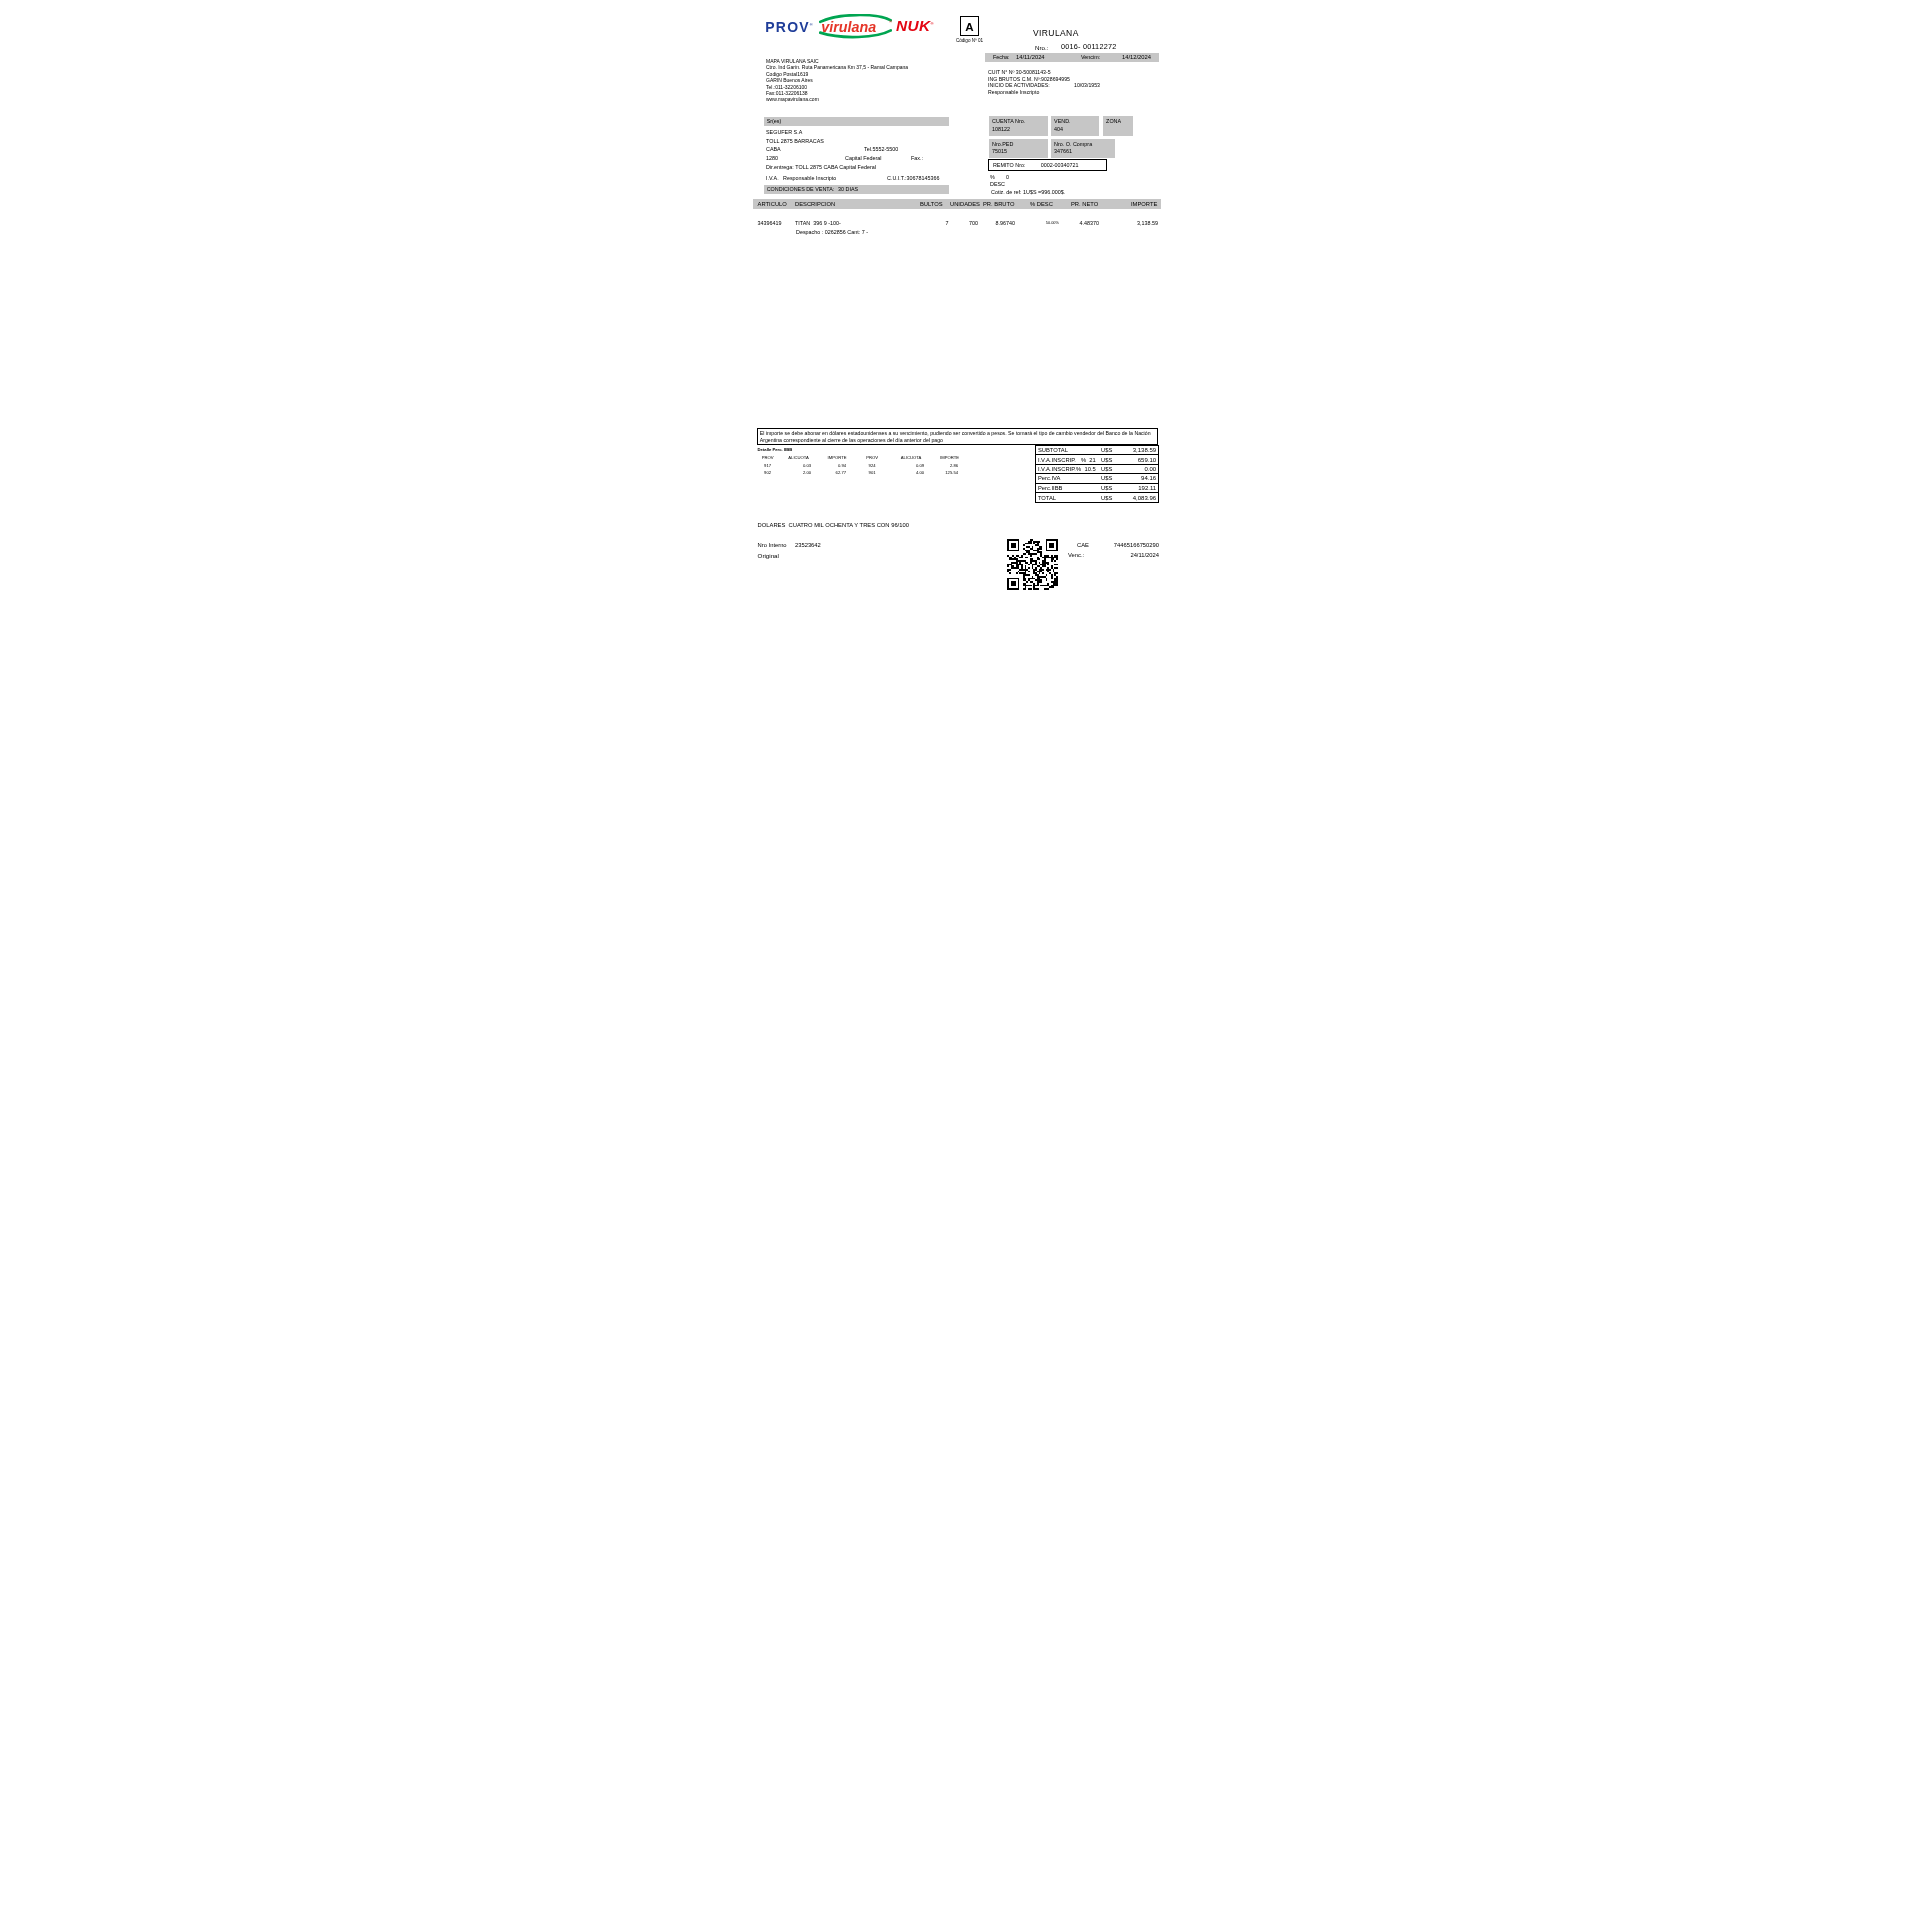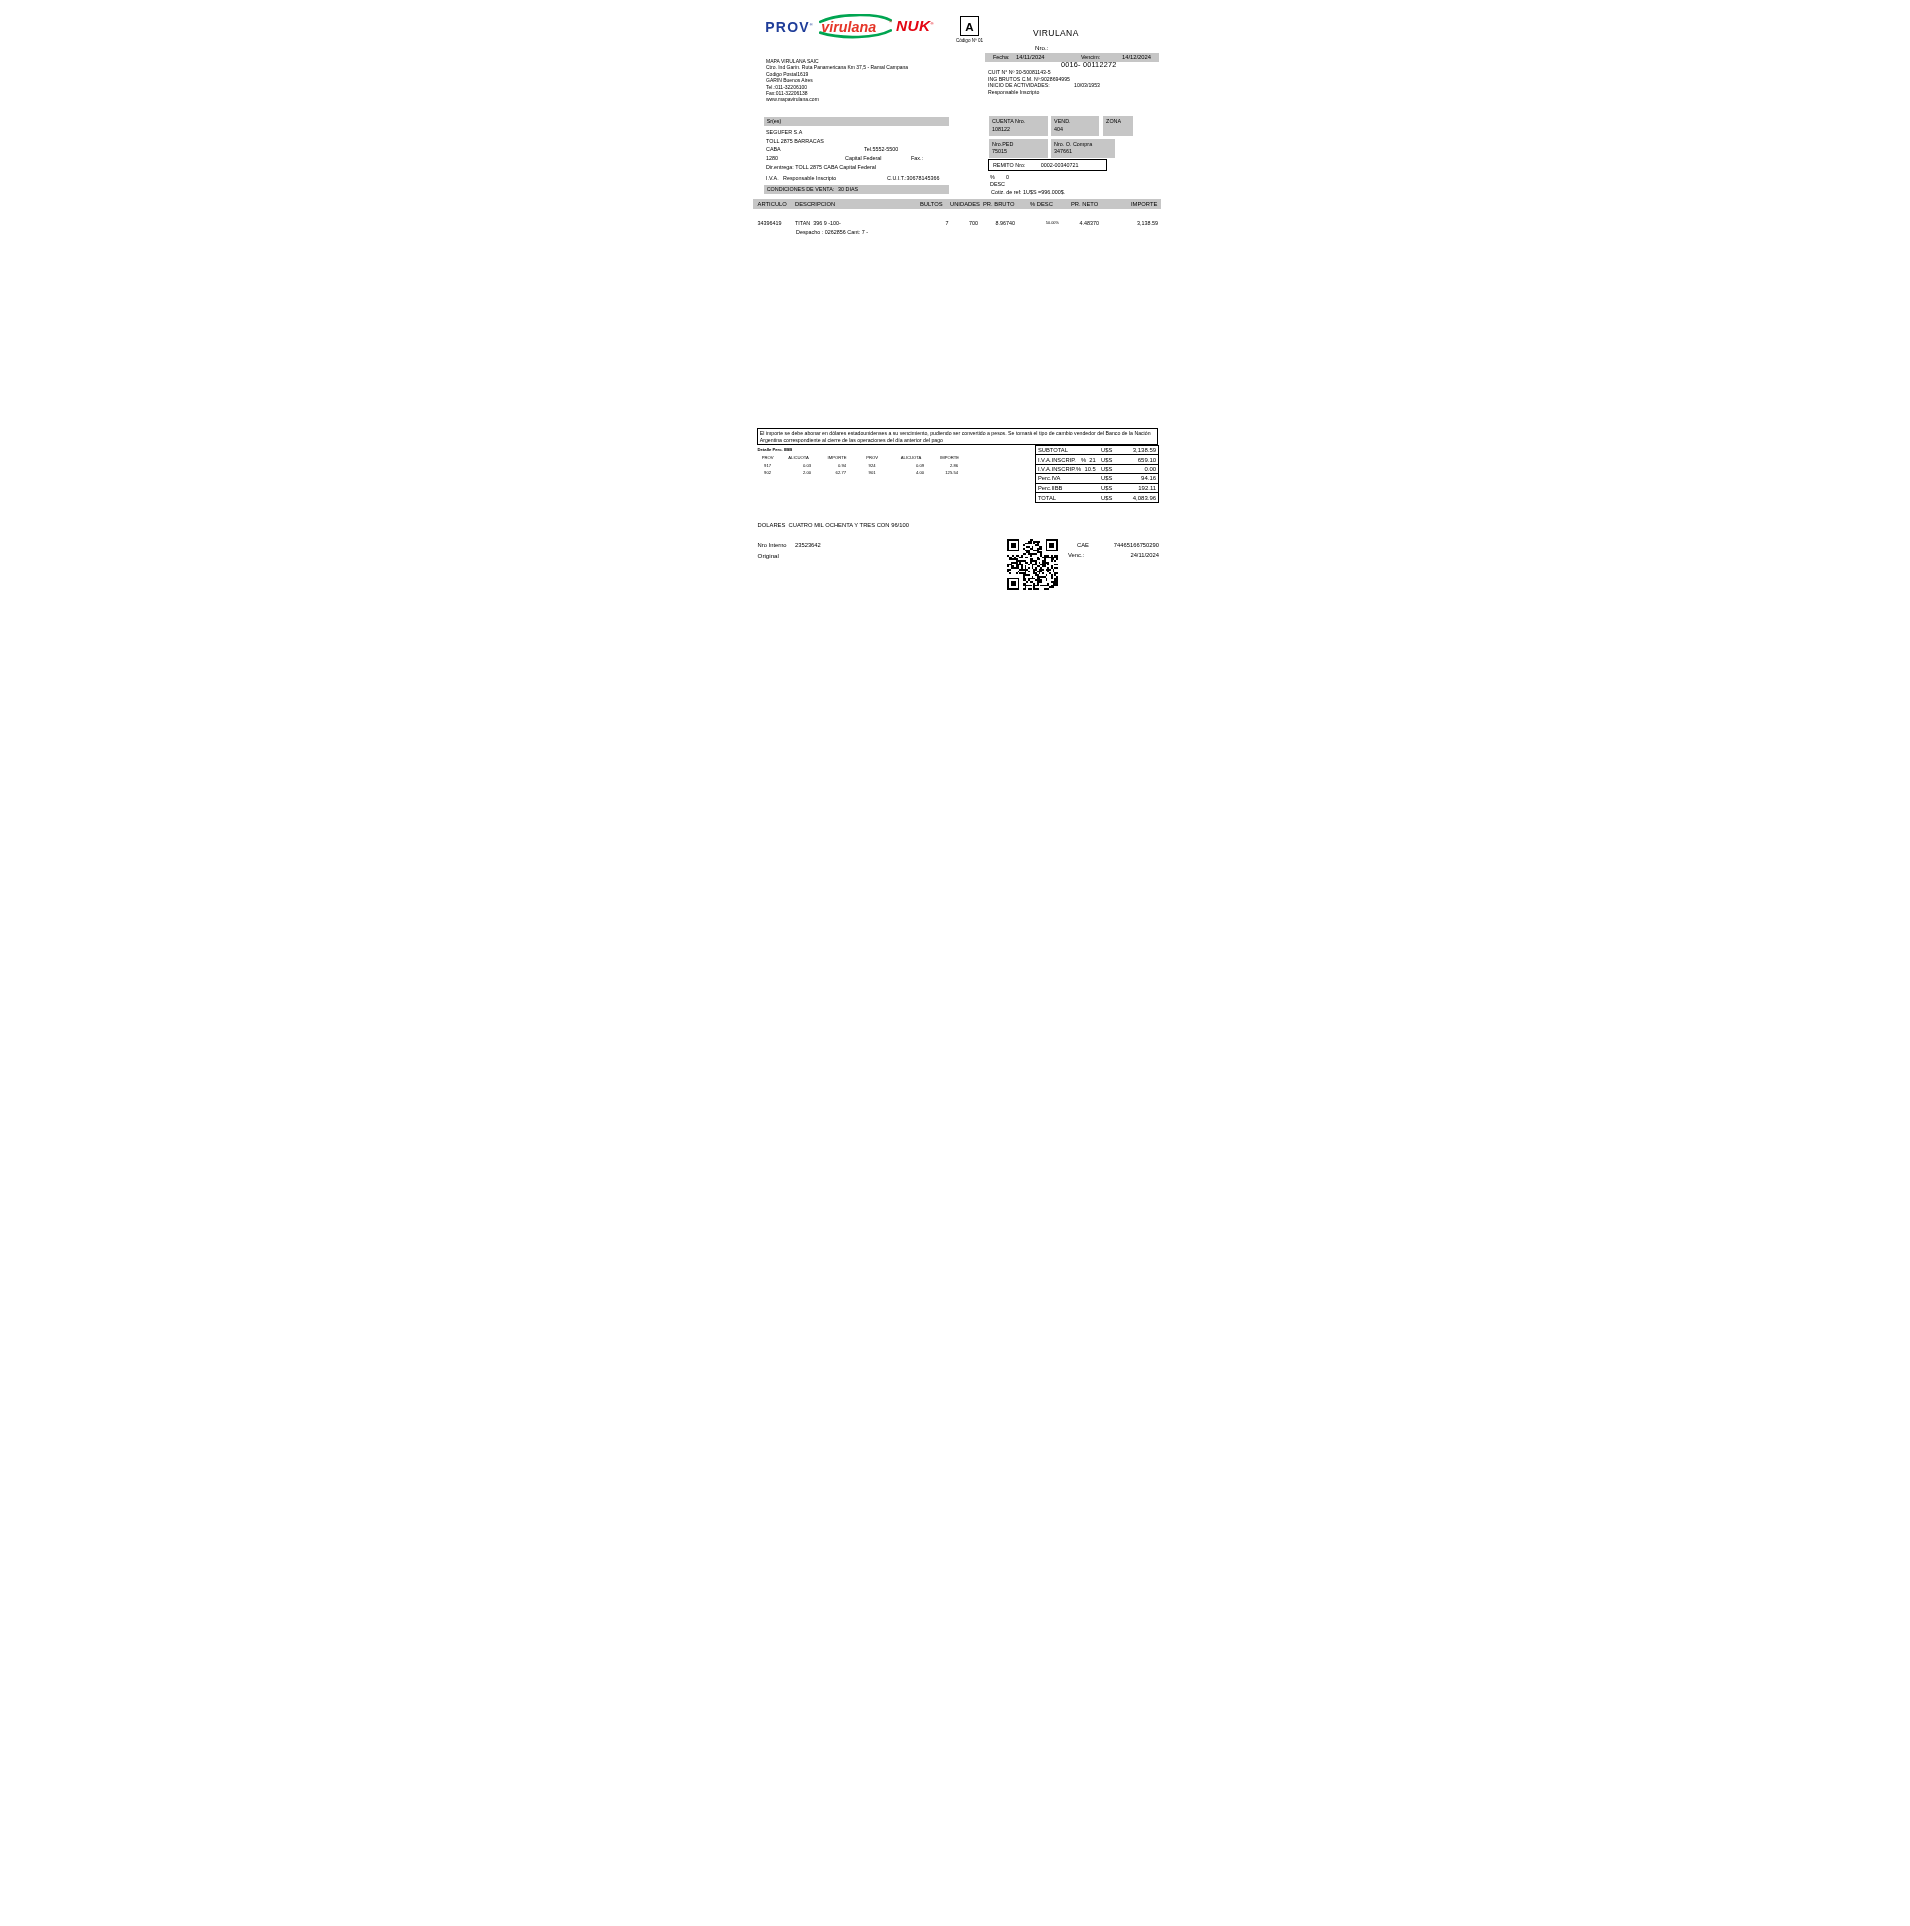--- a/index.html
+++ b/index.html
@@ -49,21 +49,21 @@
   }
 
   .letter-box {
     width:19px; height:20px; border:1.2px solid #000;
     display:flex; align-items:center; justify-content:center;
     font-size:11.6px; font-weight:bold;
   }
 
   .factura-title { font-size:8.5px; letter-spacing:0.4px; }
   .nro-label { font-size:6.2px; }
-  .nro-value { font-size:7.3px; letter-spacing:0.2px;margin-top:18px; }
+  .nro-value { font-size:7.3px; letter-spacing:0.2px; }
 
   .company-block div { font-size:5px; line-height:6.4px; }
   .tax-block div { font-size:5.2px; line-height:6.7px; position:relative; }
 
   .gray-box { background:var(--bar-gray, #c6c6c6); padding:1.9px 3.1px; }
   .gray-box .gb-label { font-size:5.4px; display:block; }
   .gray-box .gb-value { font-size:5.4px; display:block; margin-top:2.3px; }
 
   .remito-box {
     border:0.8px solid #000; background:#fff;

